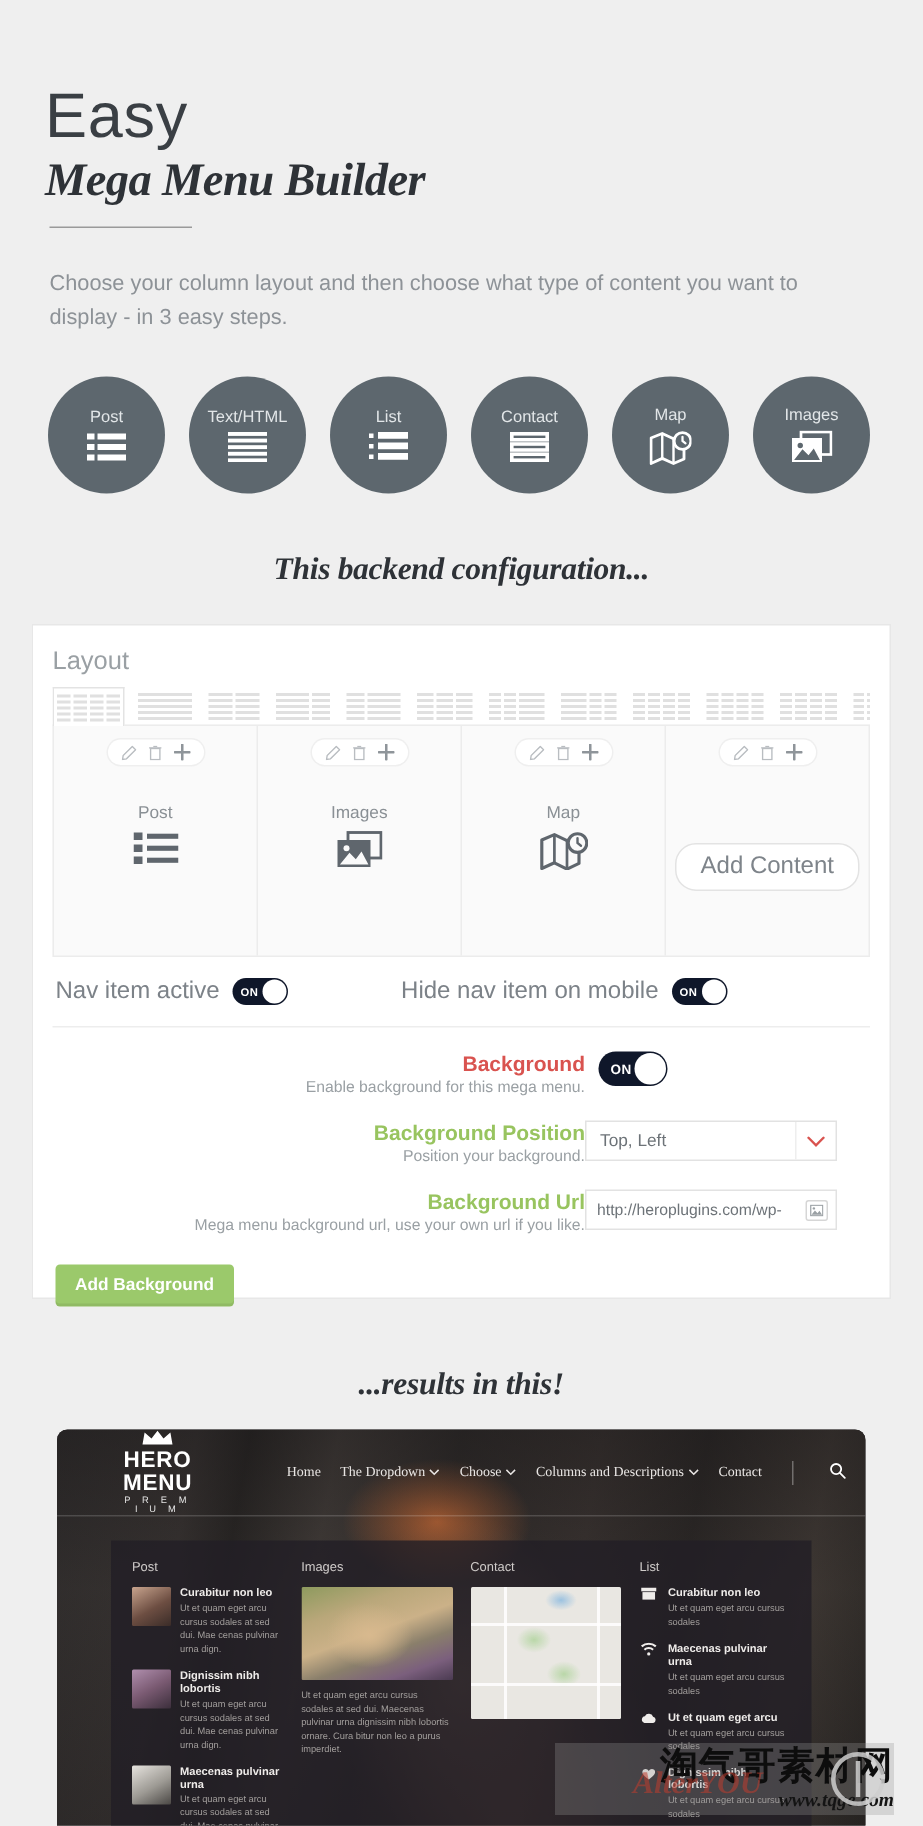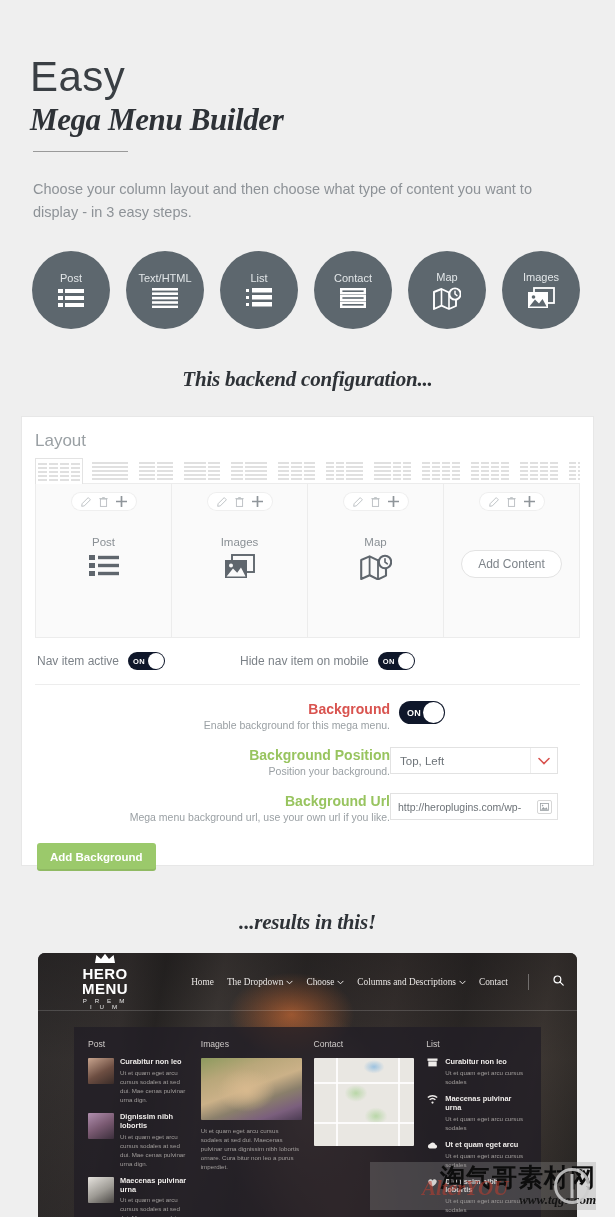--- a/index.html
+++ b/index.html
@@ -114,29 +114,29 @@
     padding: 3px 9px;
     display: flex; gap: 8px; align-items: center;
   }
   .col-tools span { cursor: pointer; display: inline-flex; }
   .col-title {
     margin-top: 26px; font-size: 11.5px;
     color: #8a9095; font-weight: 300;
   }
   .col-icon { margin-top: 6px; color: #6b7279; }
   .addcontent {
-    margin-top: 40px;
+    margin-top: 52px;
     border: 1px solid #e3e3e3; background: #fff;
     border-radius: 14px; padding: 6px 16px;
-    font-size: 12px; color: #7e848a; cursor: pointer;
+    font-size: 16px; color: #7e848a; cursor: pointer;
   }
 
   
   .toggrow { display: flex; align-items: center; margin-top: 14px; padding-left: 2px; }
-  .tog-lbl { font-size: 12px; color: #7c8288; font-weight: 300; }
+  .tog-lbl { font-size: 16px; color: #7c8288; font-weight: 300; }
   .tog {
     position: relative; width: 37px; height: 18px;
     border-radius: 9px; background: #0f172a;
     margin-left: 9px; cursor: pointer;
     display: flex; align-items: center;
   }
   .tog .on { font-size: 7.5px; color: #fff; font-weight: bold; margin-left: 5px; letter-spacing: .3px;}
   .tog .knob {
     position: absolute; right: 1px; top: 1px;
     width: 16px; height: 16px; border-radius: 50%;

